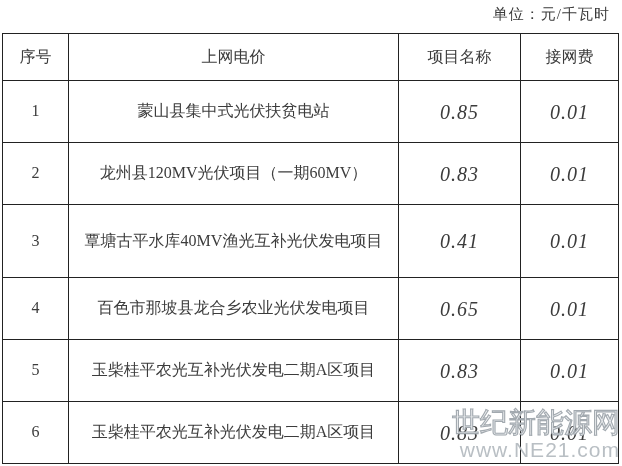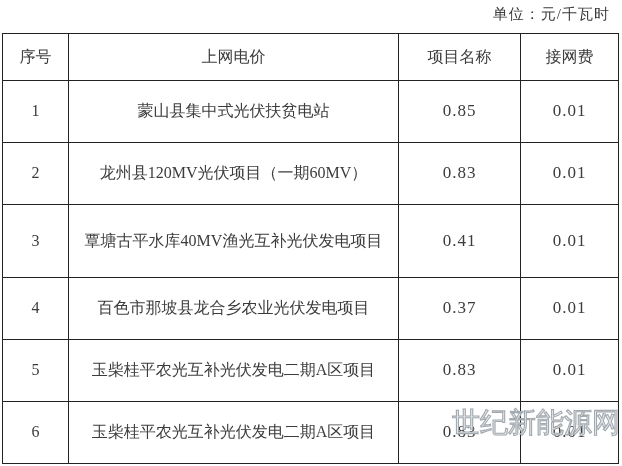--- a/index.html
+++ b/index.html
@@ -36,21 +36,21 @@
     padding:2px 6px;
     line-height:1.9;
   }
   .col-no   { width:66px; }
   .col-name { width:330px; }
   .col-price{ width:122px; }
   .col-fee  { width:98px; }
   tr.hdr   { height:47px; }
   tr.row   { height:62px; }
   tr.tall  { height:73px; }
-  td.num   { font-size:17px; letter-spacing:1px; }
+  td.num   { font-size:20px; letter-spacing:1px;font-style:italic; }
   .watermark {
     position:absolute;
     top:407px; right:2px;
     width:185px;
     text-align:right;
     pointer-events:none;
     z-index:5;
   }
   .wm-title {
     font-family:"Liberation Sans","DejaVu Sans",sans-serif;
@@ -106,33 +106,34 @@
     </tr>
     <tr class="tall">
       <td>3</td>
       <td>覃塘古平水库40MV渔光互补光伏发电项目</td>
       <td class="num">0.41</td>
       <td class="num">0.01</td>
     </tr>
     <tr class="row">
       <td>4</td>
       <td>百色市那坡县龙合乡农业光伏发电项目</td>
-      <td class="num">0.37</td>
+      <td class="num">0.65</td>
       <td class="num">0.01</td>
     </tr>
     <tr class="row">
       <td>5</td>
       <td>玉柴桂平农光互补光伏发电二期A区项目</td>
       <td class="num">0.83</td>
       <td class="num">0.01</td>
     </tr>
     <tr class="row">
       <td>6</td>
       <td>玉柴桂平农光互补光伏发电二期A区项目</td>
       <td class="num">0.83</td>
       <td class="num">0.01</td>
     </tr>
   </tbody>
 </table>
 
 <div class="watermark">
   <div class="wm-title">世纪新能源网</div>
+  <div class="wm-url">www.NE21.com</div>
 </div>
 
 </body></html>

